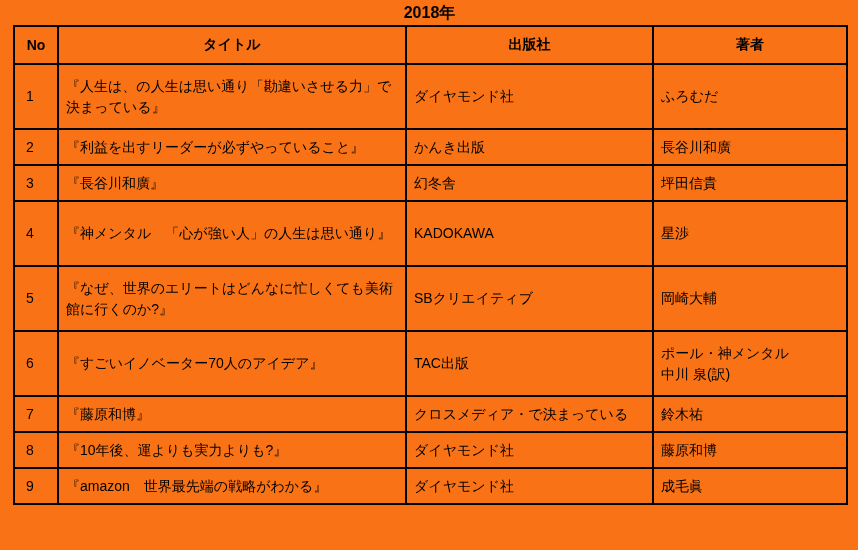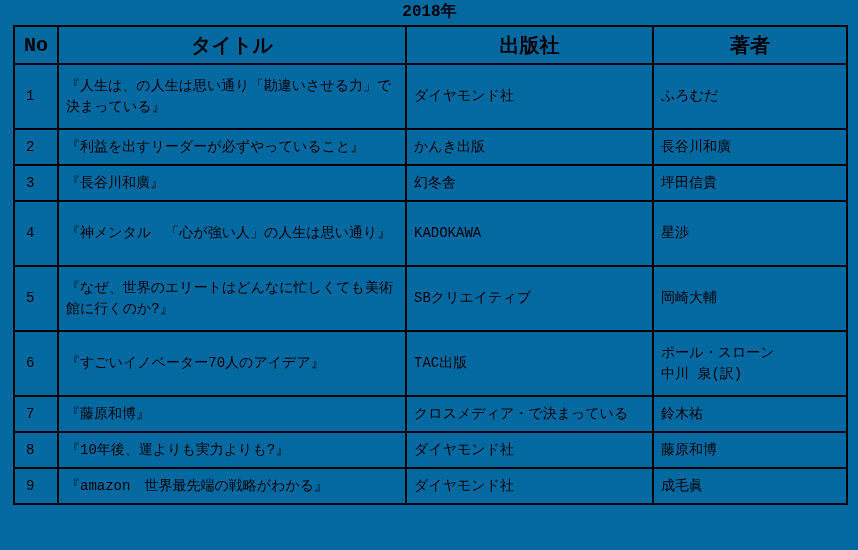--- a/index.html
+++ b/index.html
@@ -4,22 +4,22 @@
 <style>
   html, body {
     margin: 0;
     padding: 0;
     background: #ffffff;
   }
   .page {
     position: relative;
     width: 858px;
     height: 550px;
-    background: #0369a1;
-    font-family: Liberation Mono, monospace;
+    background: #f97316;
+    font-family: Liberation Sans, sans-serif;
     color: #000000;
     overflow: hidden;
   }
   .doc-title {
     width: 833px;
     margin: 2px 0 0 13px;
     text-align: center;
     font-weight: bold;
     font-size: 16px;
     line-height: 21px;
@@ -33,21 +33,21 @@
   }
   table.book-table th,
   table.book-table td {
     border: 2px solid #000000;
     vertical-align: middle;
     overflow: hidden;
     box-sizing: border-box;
   }
   table.book-table th {
     font-weight: bold;
-    font-size: 20px;
+    font-size: 14px;
     text-align: center;
     height: 38px;
     padding: 0;
   }
   table.book-table td {
     font-size: 14px;
     line-height: 1.5;
     text-align: left;
   }
   td.no-cell {
@@ -112,21 +112,21 @@
       <tr class="row-tall">
         <td class="no-cell">5</td>
         <td class="title-cell">『なぜ、世界のエリートはどんなに忙しくても美術館に行くのか?』</td>
         <td class="publisher-cell">SBクリエイティブ</td>
         <td class="author-cell">岡崎大輔</td>
       </tr>
       <tr class="row-tall">
         <td class="no-cell">6</td>
         <td class="title-cell">『すごいイノベーター70人のアイデア』</td>
         <td class="publisher-cell">TAC出版</td>
-        <td class="author-cell">ポール・スローン
+        <td class="author-cell">ポール・神メンタル
 中川 泉(訳)</td>
       </tr>
       <tr class="row-short">
         <td class="no-cell">7</td>
         <td class="title-cell">『藤原和博』</td>
         <td class="publisher-cell">クロスメディア・で決まっている</td>
         <td class="author-cell">鈴木祐</td>
       </tr>
       <tr class="row-short">
         <td class="no-cell">8</td>

